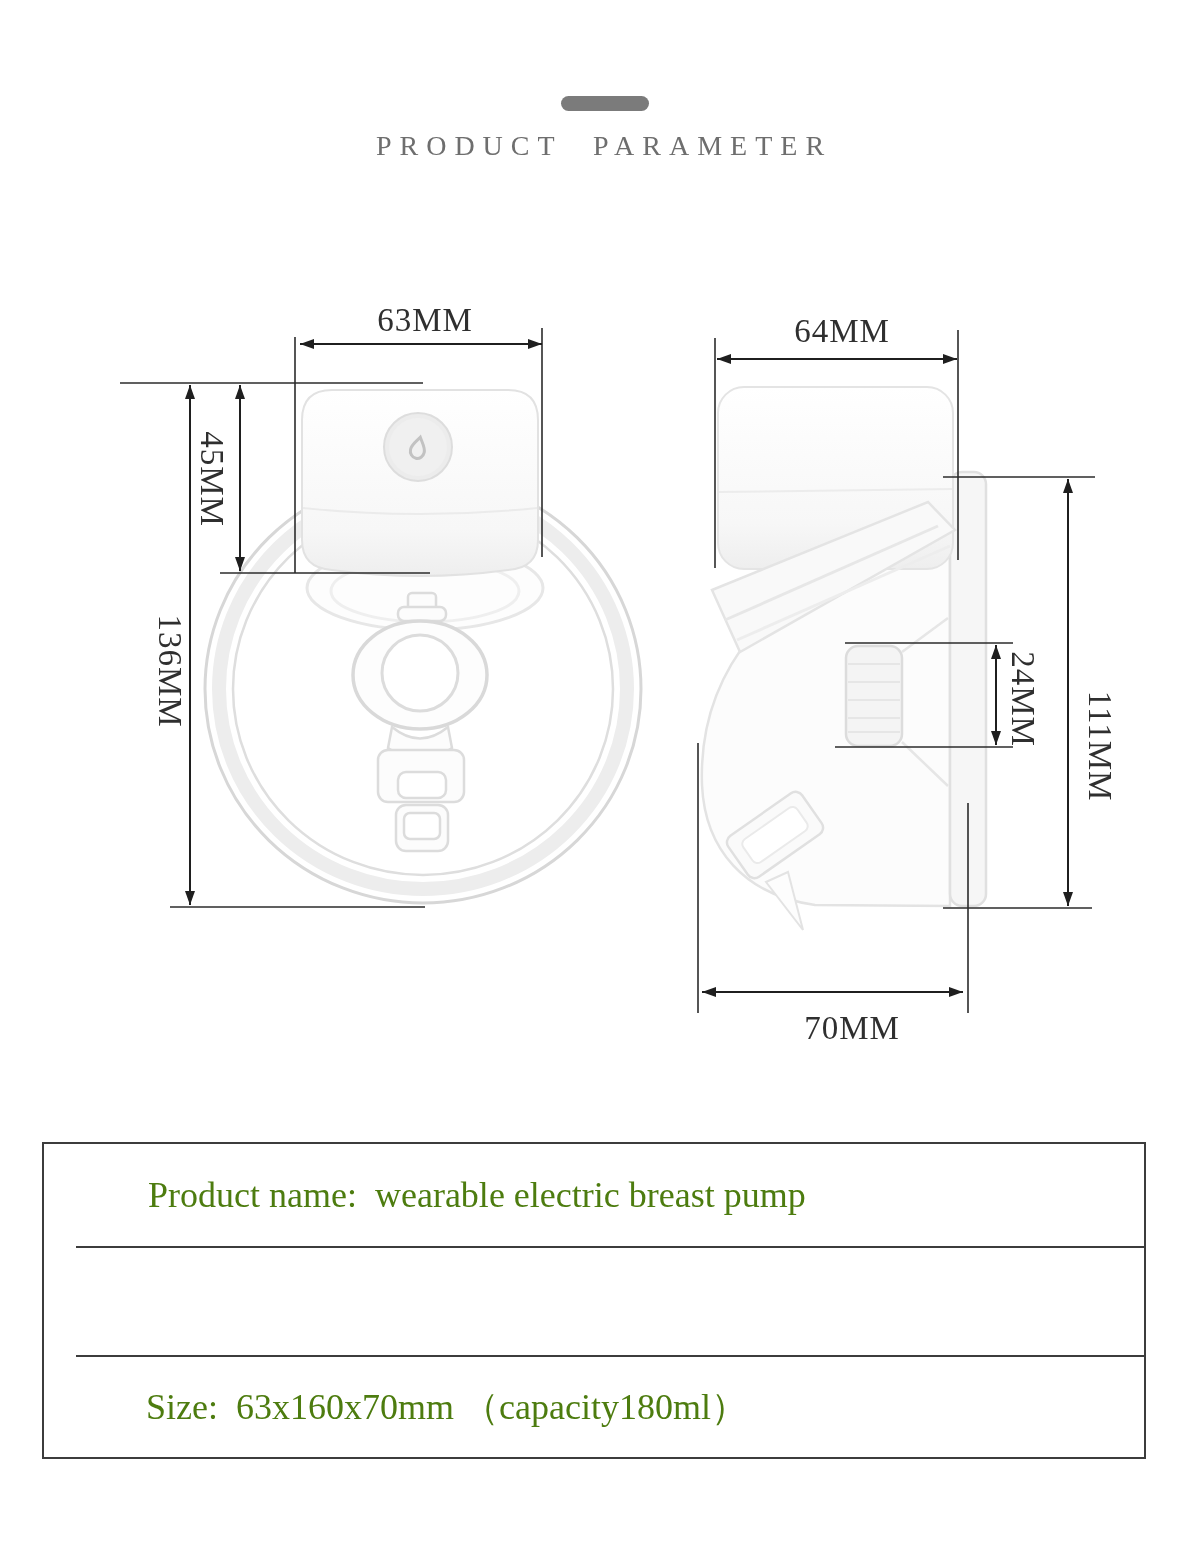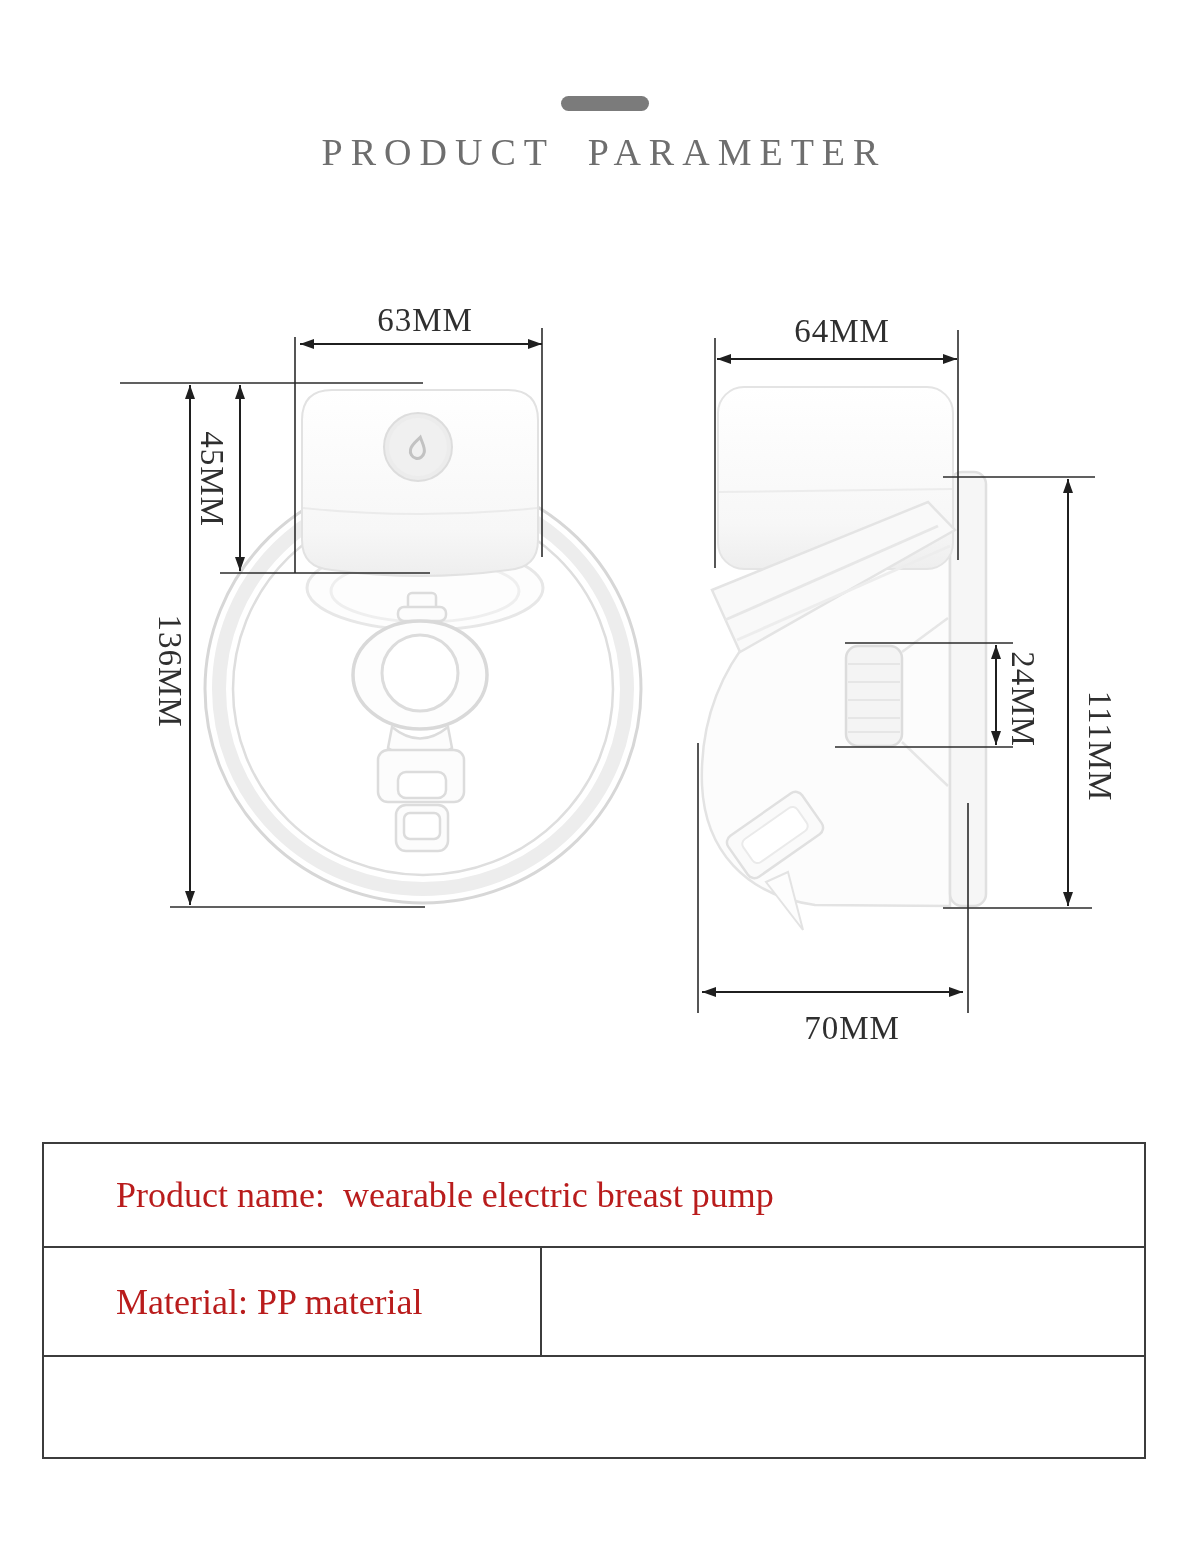--- a/index.html
+++ b/index.html
@@ -1,26 +1,26 @@
 <!DOCTYPE html>
 <html><head>
 <meta charset="utf-8">
 <style>
   html,body{margin:0;padding:0;background:#ffffff;}
   .page{position:relative;width:1200px;height:1555px;background:#ffffff;overflow:hidden;
         font-family:"Liberation Serif", serif;}
   .accent-bar{position:absolute;left:561px;top:96px;width:88px;height:15px;border-radius:8px;
               background:#7b7b7b;}
   .title{position:absolute;left:0;top:130px;width:1200px;margin:0;text-align:center;
-         font-size:38px;font-weight:400;letter-spacing:8px;word-spacing:16px;color:#6e6e6e;
+         font-size:28px;font-weight:400;letter-spacing:8px;word-spacing:16px;color:#6e6e6e;
          padding-left:8px;box-sizing:border-box;font-family:"Liberation Serif", serif;}
   .diagram{position:absolute;left:0;top:280px;}
   .dimtext{font-family:"Liberation Serif", serif;font-size:33px;fill:#2f2f2f;letter-spacing:1px;}
   .spec-table{position:absolute;left:42px;top:1142px;width:1104px;height:317px;
-              border:2px solid #3c3c3c;box-sizing:border-box;color:#b91c1c;font-size:36px;}
+              border:2px solid #3c3c3c;box-sizing:border-box;color:#4d7c0f;font-size:36px;padding-left:32px;}
   .spec-table .row{display:flex;align-items:center;}
   .spec-table .row-1{height:102px;border-bottom:2px solid #3c3c3c;padding-left:72px;}
   .spec-table .row-2{height:107px;border-bottom:2px solid #3c3c3c;padding:0;}
   .spec-table .row-3{height:100px;padding-left:70px;}
   .cell{display:flex;align-items:center;height:100%;box-sizing:border-box;}
   .cell-left{width:498px;border-right:2px solid #3c3c3c;padding-left:72px;}
   .cell-right{flex:1;padding-left:48px;}
   .spec-table span{white-space:pre;}
 </style>
 </head>
@@ -145,19 +145,19 @@
     <text class="dimtext" x="1023" y="419" text-anchor="middle" dominant-baseline="central" transform="rotate(90 1023 419)">24MM</text>
     <text class="dimtext" x="1100" y="466" text-anchor="middle" dominant-baseline="central" transform="rotate(90 1100 466)">111MM</text>
     <text class="dimtext" x="852" y="748" text-anchor="middle" dominant-baseline="central">70MM</text>
   </svg>
 
   <div class="spec-table">
     <div class="row row-1">
       <span>Product name:  wearable electric breast pump</span>
     </div>
     <div class="row row-2">
-      <div class="cell cell-left">
-        <span>Material: PP material</span>
-      </div>
+    </div>
+    <div class="row row-3">
+      <span>Size:  63x160x70mm （capacity180ml）</span>
     </div>
   </div>
 
 </div>
 
 </body></html>

